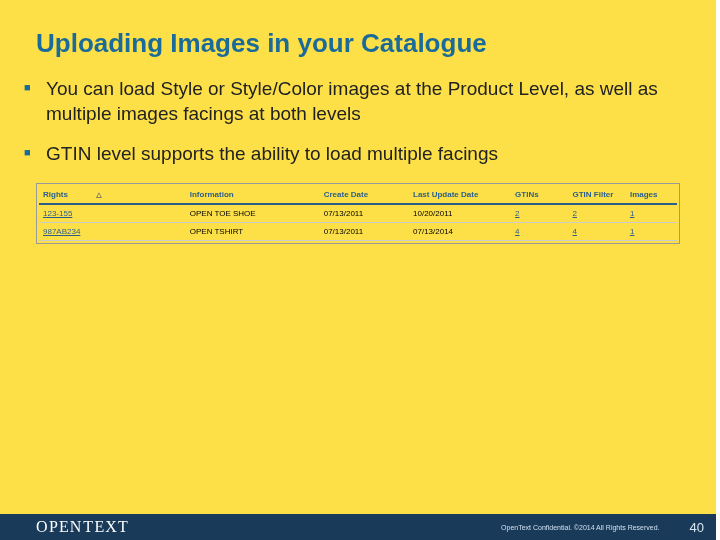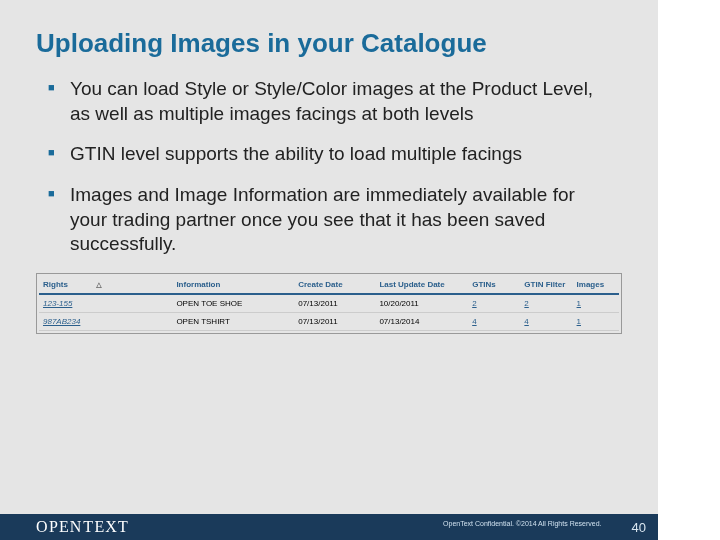--- a/index.html
+++ b/index.html
@@ -1,55 +1,54 @@
 <!DOCTYPE html>
 <html><head>
 <meta charset="utf-8">
 <style>
   * { box-sizing: border-box; margin: 0; padding: 0; }
   html, body { width: 720px; height: 540px; font-family: Arial, Helvetica, sans-serif; background: #fff; overflow: hidden; }
-  .slide { width: 658px; height: 540px; position: relative; background: #e5e5e5; }
+  .slide { width: 716px; height: 540px; position: relative; background: #fde047; }
   .title { color: #1a6b9a; font-size: 26px; font-weight: bold; padding: 28px 0 0 36px; }
-  .bullets { padding: 18px 48px 0 48px; }
+  .bullets { padding: 18px 48px 0 24px; }
   .bullets li { list-style: none; position: relative; font-size: 19px; line-height: 1.3; color: #222; padding-left: 22px; margin-bottom: 16px; }
   .bullets li::before { content: "■"; position: absolute; left: 0; top: 3px; color: #1a6b9a; font-size: 11px; }
   .table-wrap { margin: 8px 36px 0 36px; border: 1px solid #999; padding: 2px; }
   table { border-collapse: collapse; width: 100%; font-size: 8px; table-layout: fixed; }
   th, td { border-bottom: 1px solid #ccc; padding: 4px 4px; text-align: left; white-space: nowrap; overflow: hidden; }
   th { color: #2b5f8c; font-weight: bold; border-bottom: 2px solid #2b5f8c; }
-  td.product-cell { color: #2b5f8c; text-decoration: underline; font-style: italic; }
+  td.product-cell { color: #2b5f8c; text-decoration: underline; }
   td.link-cell { color: #2b5f8c; text-decoration: underline; }
   .sort-icon { display: inline-block; margin-left: 26px; font-size: 7px; color: #666; }
   col.c-product { width: 23%; }
   col.c-desc    { width: 21%; }
   col.c-create  { width: 14%; }
   col.c-update  { width: 16%; }
   col.c-gtins   { width: 9%; }
   col.c-filter  { width: 9%; }
   col.c-images  { width: 8%; }
   .footer { position: absolute; bottom: 0; left: 0; width: 100%; height: 26px; background: #1a3a5a; color: #fff; display: flex; align-items: center; justify-content: space-between; padding: 0 12px 0 36px; }
   .footer-left { display: flex; align-items: baseline; gap: 1px; }
   .logo-main { font-family: "Times New Roman", serif; font-size: 14px; letter-spacing: 0.5px; }
   .logo-o, .logo-t { font-size: 16px; }
   .logo-rest { font-variant: small-caps; font-size: 16px; letter-spacing: 1px; }
-  .footer-right { display: flex; align-items: flex-start; gap: 30px; }
+  .footer-right { display: flex; align-items: center; gap: 30px; }
   .conf { font-size: 7px; color: #cfe0ee; }
   .pagenum { font-size: 13px; color: #d9e6f0; }
 </style>
 </head>
 <body>
 
 <div class="slide">
 
   <h1 class="title">Uploading Images in your Catalogue</h1>
 
   <ul class="bullets">
     <li>You can load Style or Style/Color images at the Product Level, as well as multiple images facings at both levels</li>
     <li>GTIN level supports the ability to load multiple facings</li>
-    <li>Images and Image Information are immediately available for your trading partner once you see that it has been saved successfully.</li>
   </ul>
 
   <div class="table-wrap">
     <table>
       <colgroup>
         <col class="c-product">
           <col class="c-desc">
           <col class="c-create">
           <col class="c-update">
           <col class="c-gtins">

